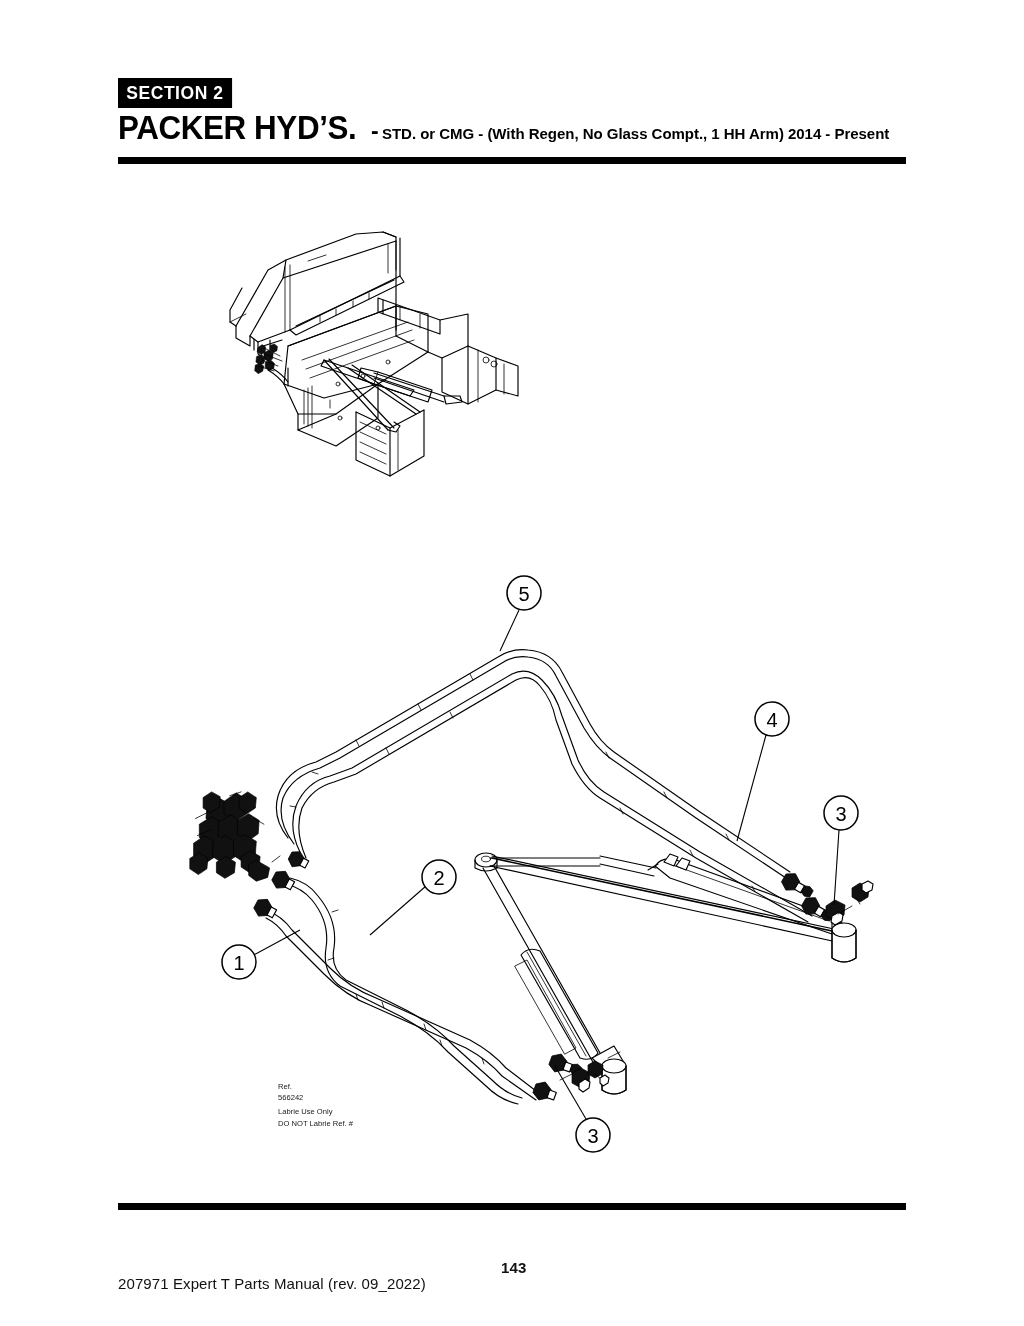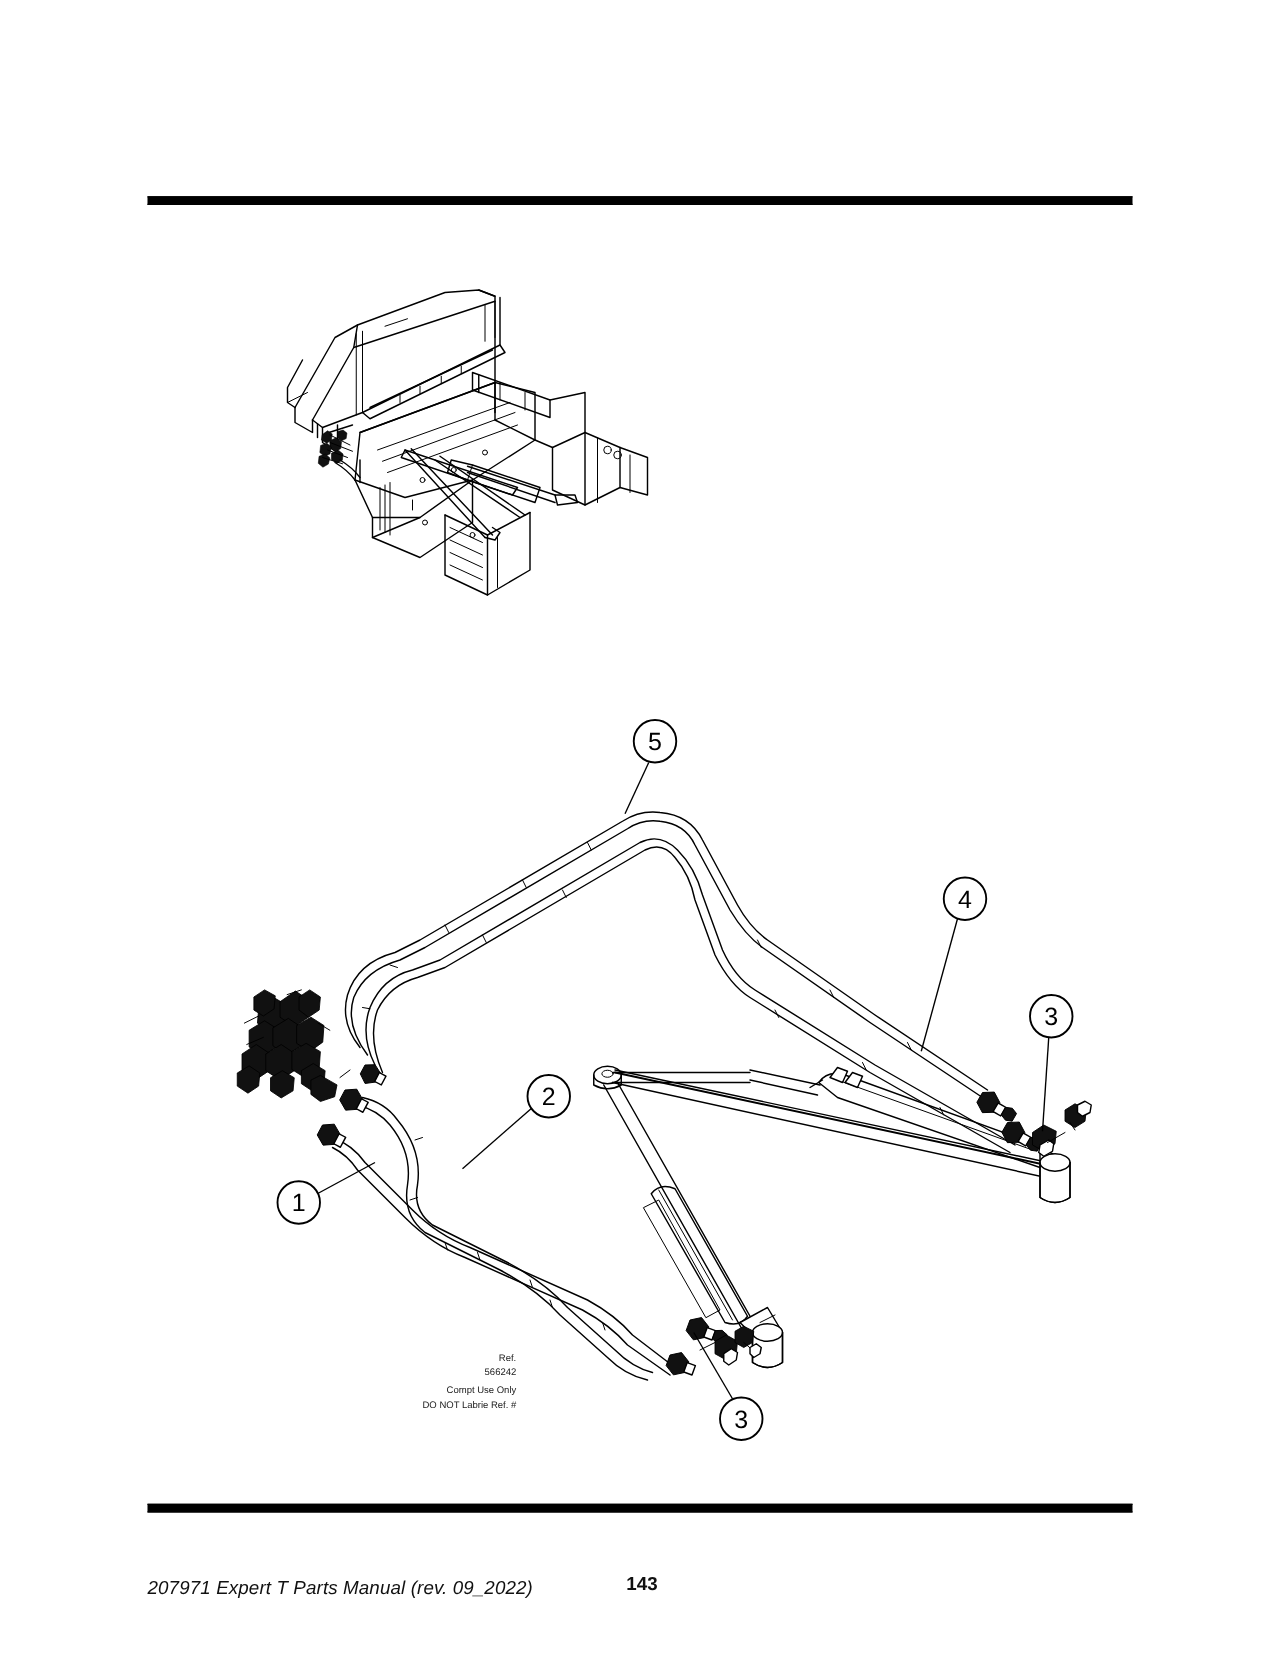--- a/index.html
+++ b/index.html
@@ -92,23 +92,22 @@
     top: 1259px;
     width: 790px;
     font-family: "Liberation Sans", sans-serif;
     font-size: 15px;
     color: #111;
     letter-spacing: 0.1px;
   }
   #footer-doc {
     position: absolute;
     left: 0;
-    top: 3px;
+    top: 16px;
     white-space: nowrap;
-    font-style: italic;
   }
   #footer-page {
     position: absolute;
     left: 383px;
     top: 0;
     font-weight: bold;
   }
 
   
   #fig-top {
@@ -143,33 +142,39 @@
     dominant-baseline: central;
   }
   .leader { stroke: #000; stroke-width: 1.1; fill: none; }
 
   
   #ref-note {
     position: absolute;
     left: 278px;
     top: 1081px;
     width: 135px;
-    text-align: right;
+    text-align: left;
     font-family: "Liberation Sans", sans-serif;
     font-size: 7.6px;
     line-height: 1.48;
     color: #1a1a1a;
   }
   #ref-note .gap { display: block; height: 3px; }
 </style>
 </head>
 <body>
 
 <div id="page">
 
+  <div id="header">
+    <span id="section-badge">SECTION  2</span>
+    <div id="title-line">
+      <span id="main-title">PACKER HYD’S.</span><span id="title-dash">-</span><span id="subtitle">STD. or CMG -  (With Regen, No Glass Compt., 1 HH Arm) 2014 - Present</span>
+    </div>
+  </div>
   <div class="hrule" id="rule-top"></div>
 
   <div id="fig-top">
     <svg width="330" height="290" viewBox="0 0 330 290">
       <g>
 
         <path class="ln" d="M8 108 L40 52 L58 42 L128 16 L155 14 L168 19 L168 112"></path>
         <path class="ln" d="M8 108 L8 120 L22 128 L22 118"></path>
         <path class="ln" d="M22 118 L55 60 L58 42"></path>
         <path class="ln" d="M55 60 L168 23"></path>
@@ -477,21 +482,21 @@
         <text class="callout-text" x="524" y="594">5</text>
       </g>
 
     </svg>
   </div>
 
   <div id="ref-note">
     <div>Ref.</div>
     <div>566242</div>
     <span class="gap"></span>
-    <div>Compt Use Only</div>
+    <div>Labrie Use Only</div>
     <div>DO NOT Labrie Ref. #</div>
   </div>
 
   <div class="hrule" id="rule-bottom"></div>
   <div id="footer">
     <span id="footer-doc">207971 Expert T Parts Manual (rev. 09_2022)</span>
     <span id="footer-page">143</span>
   </div>
 
 </div>

